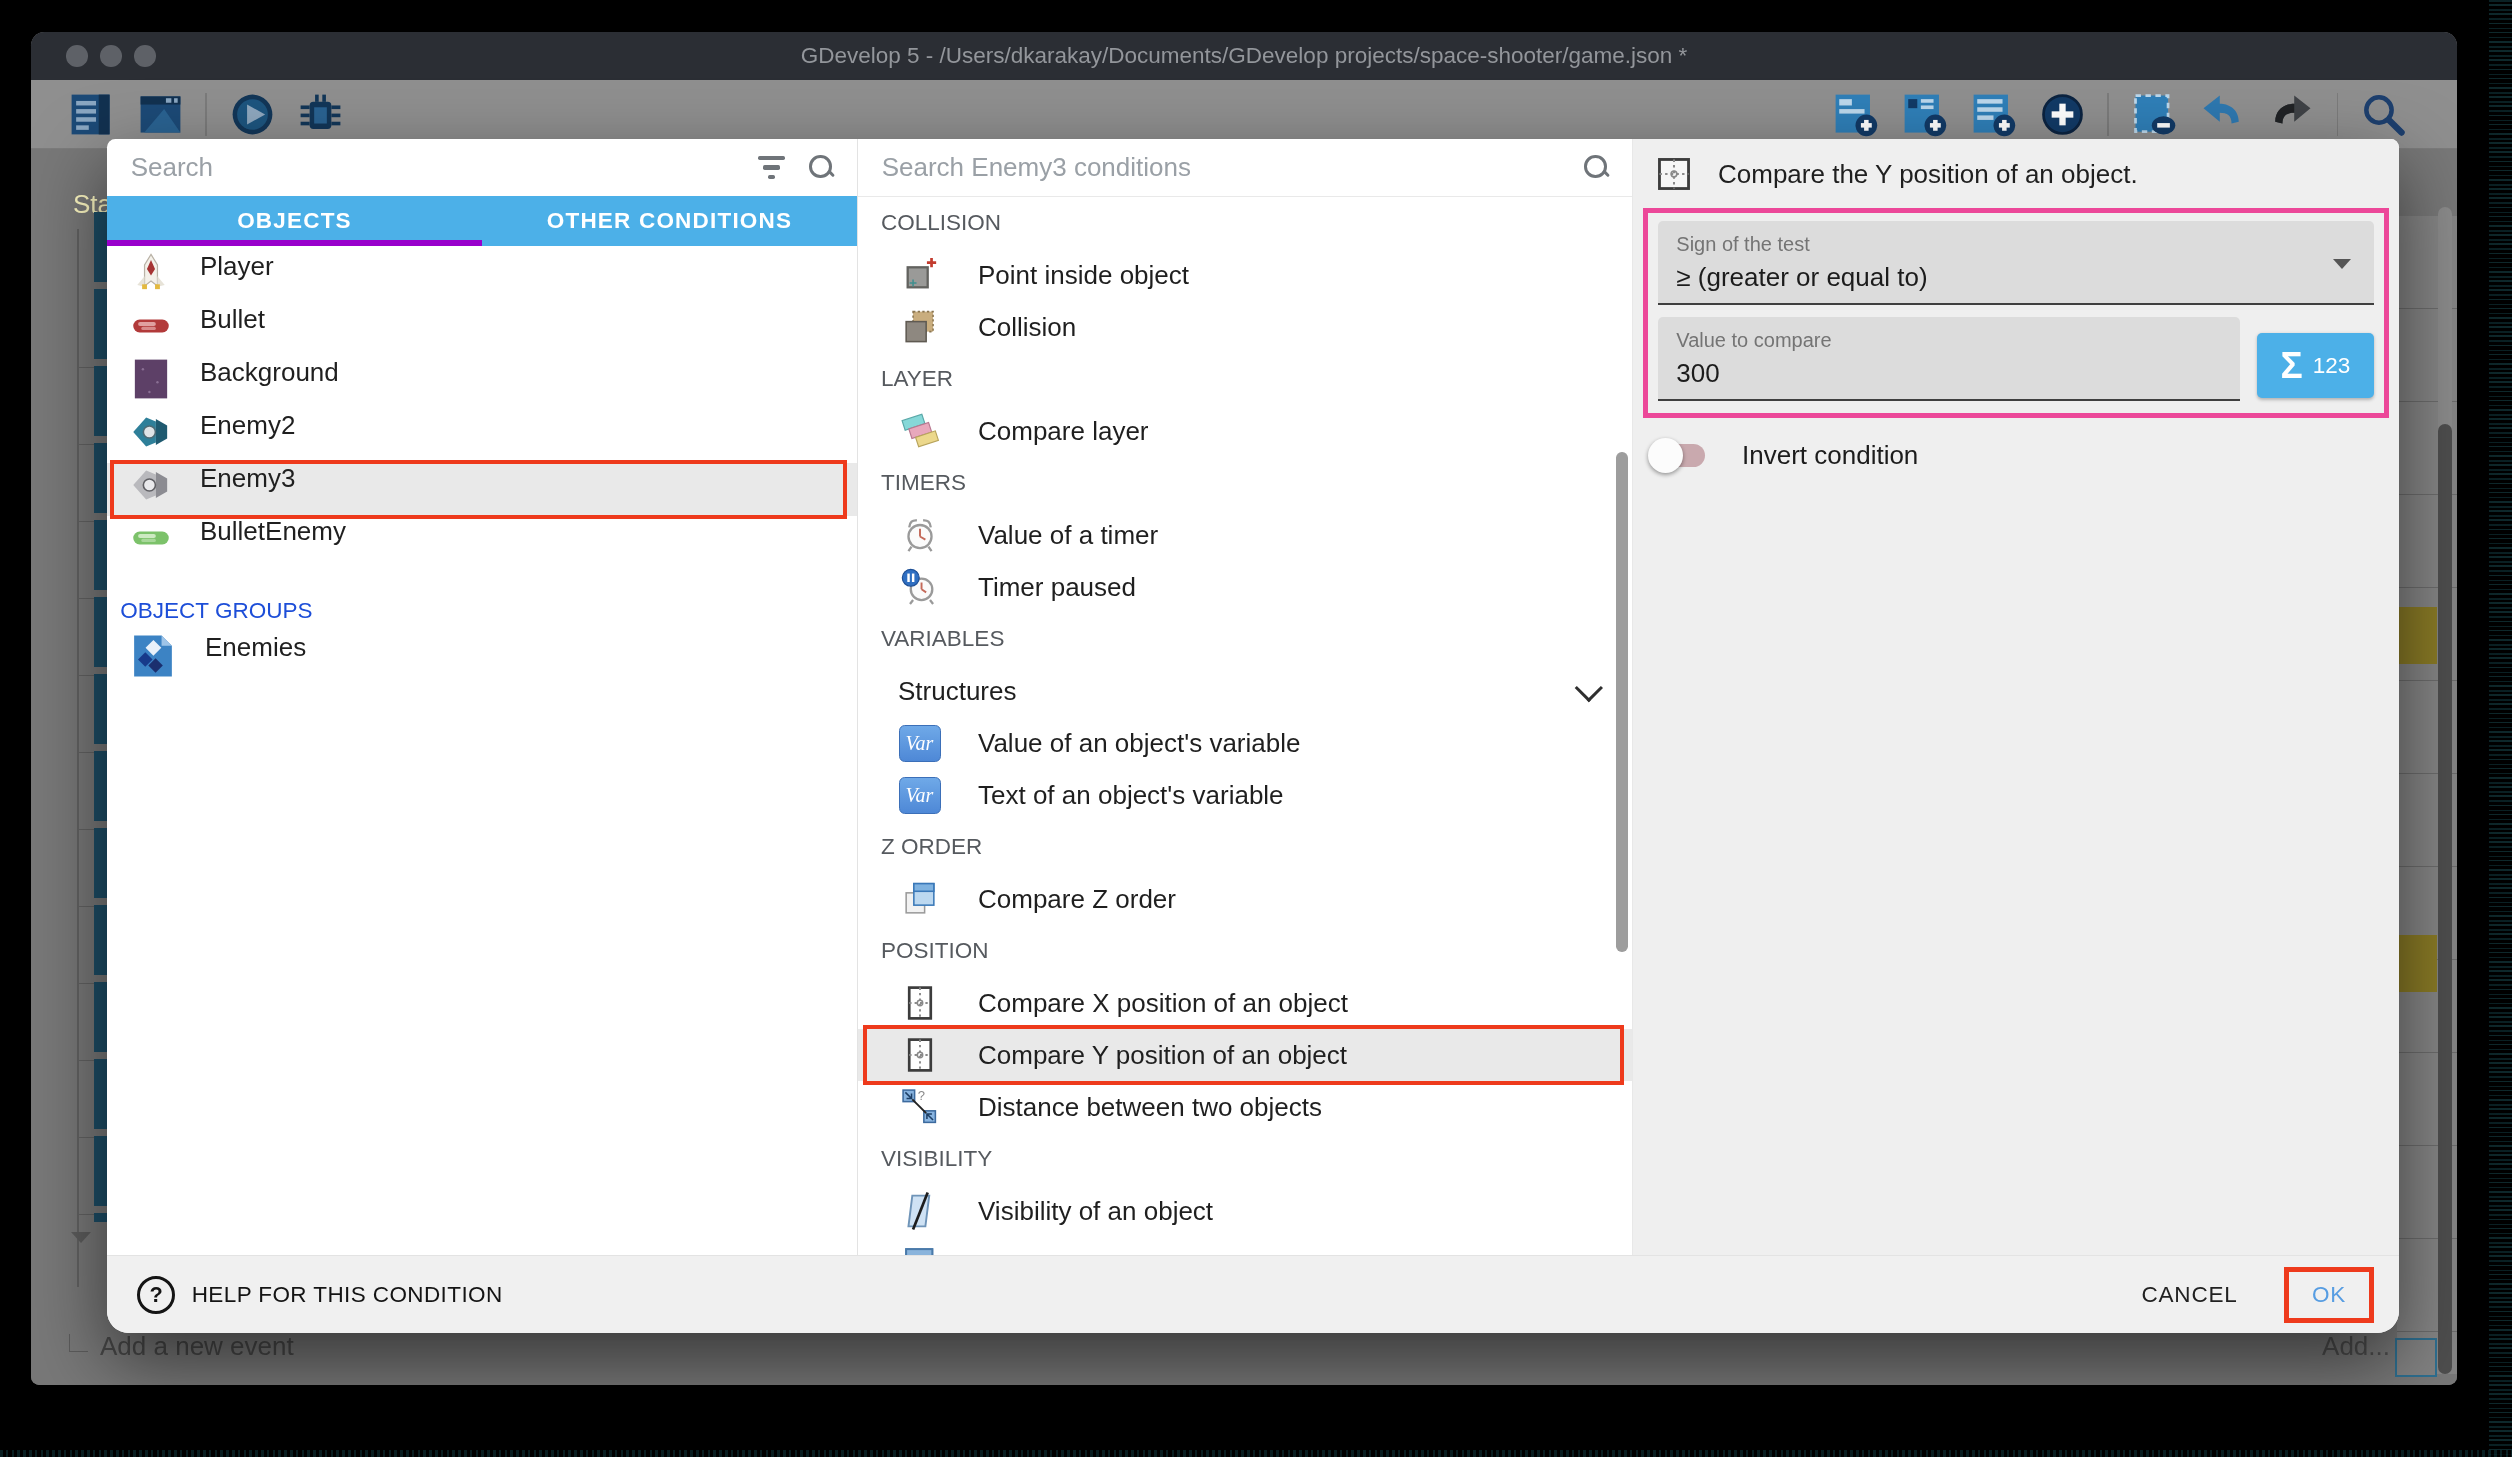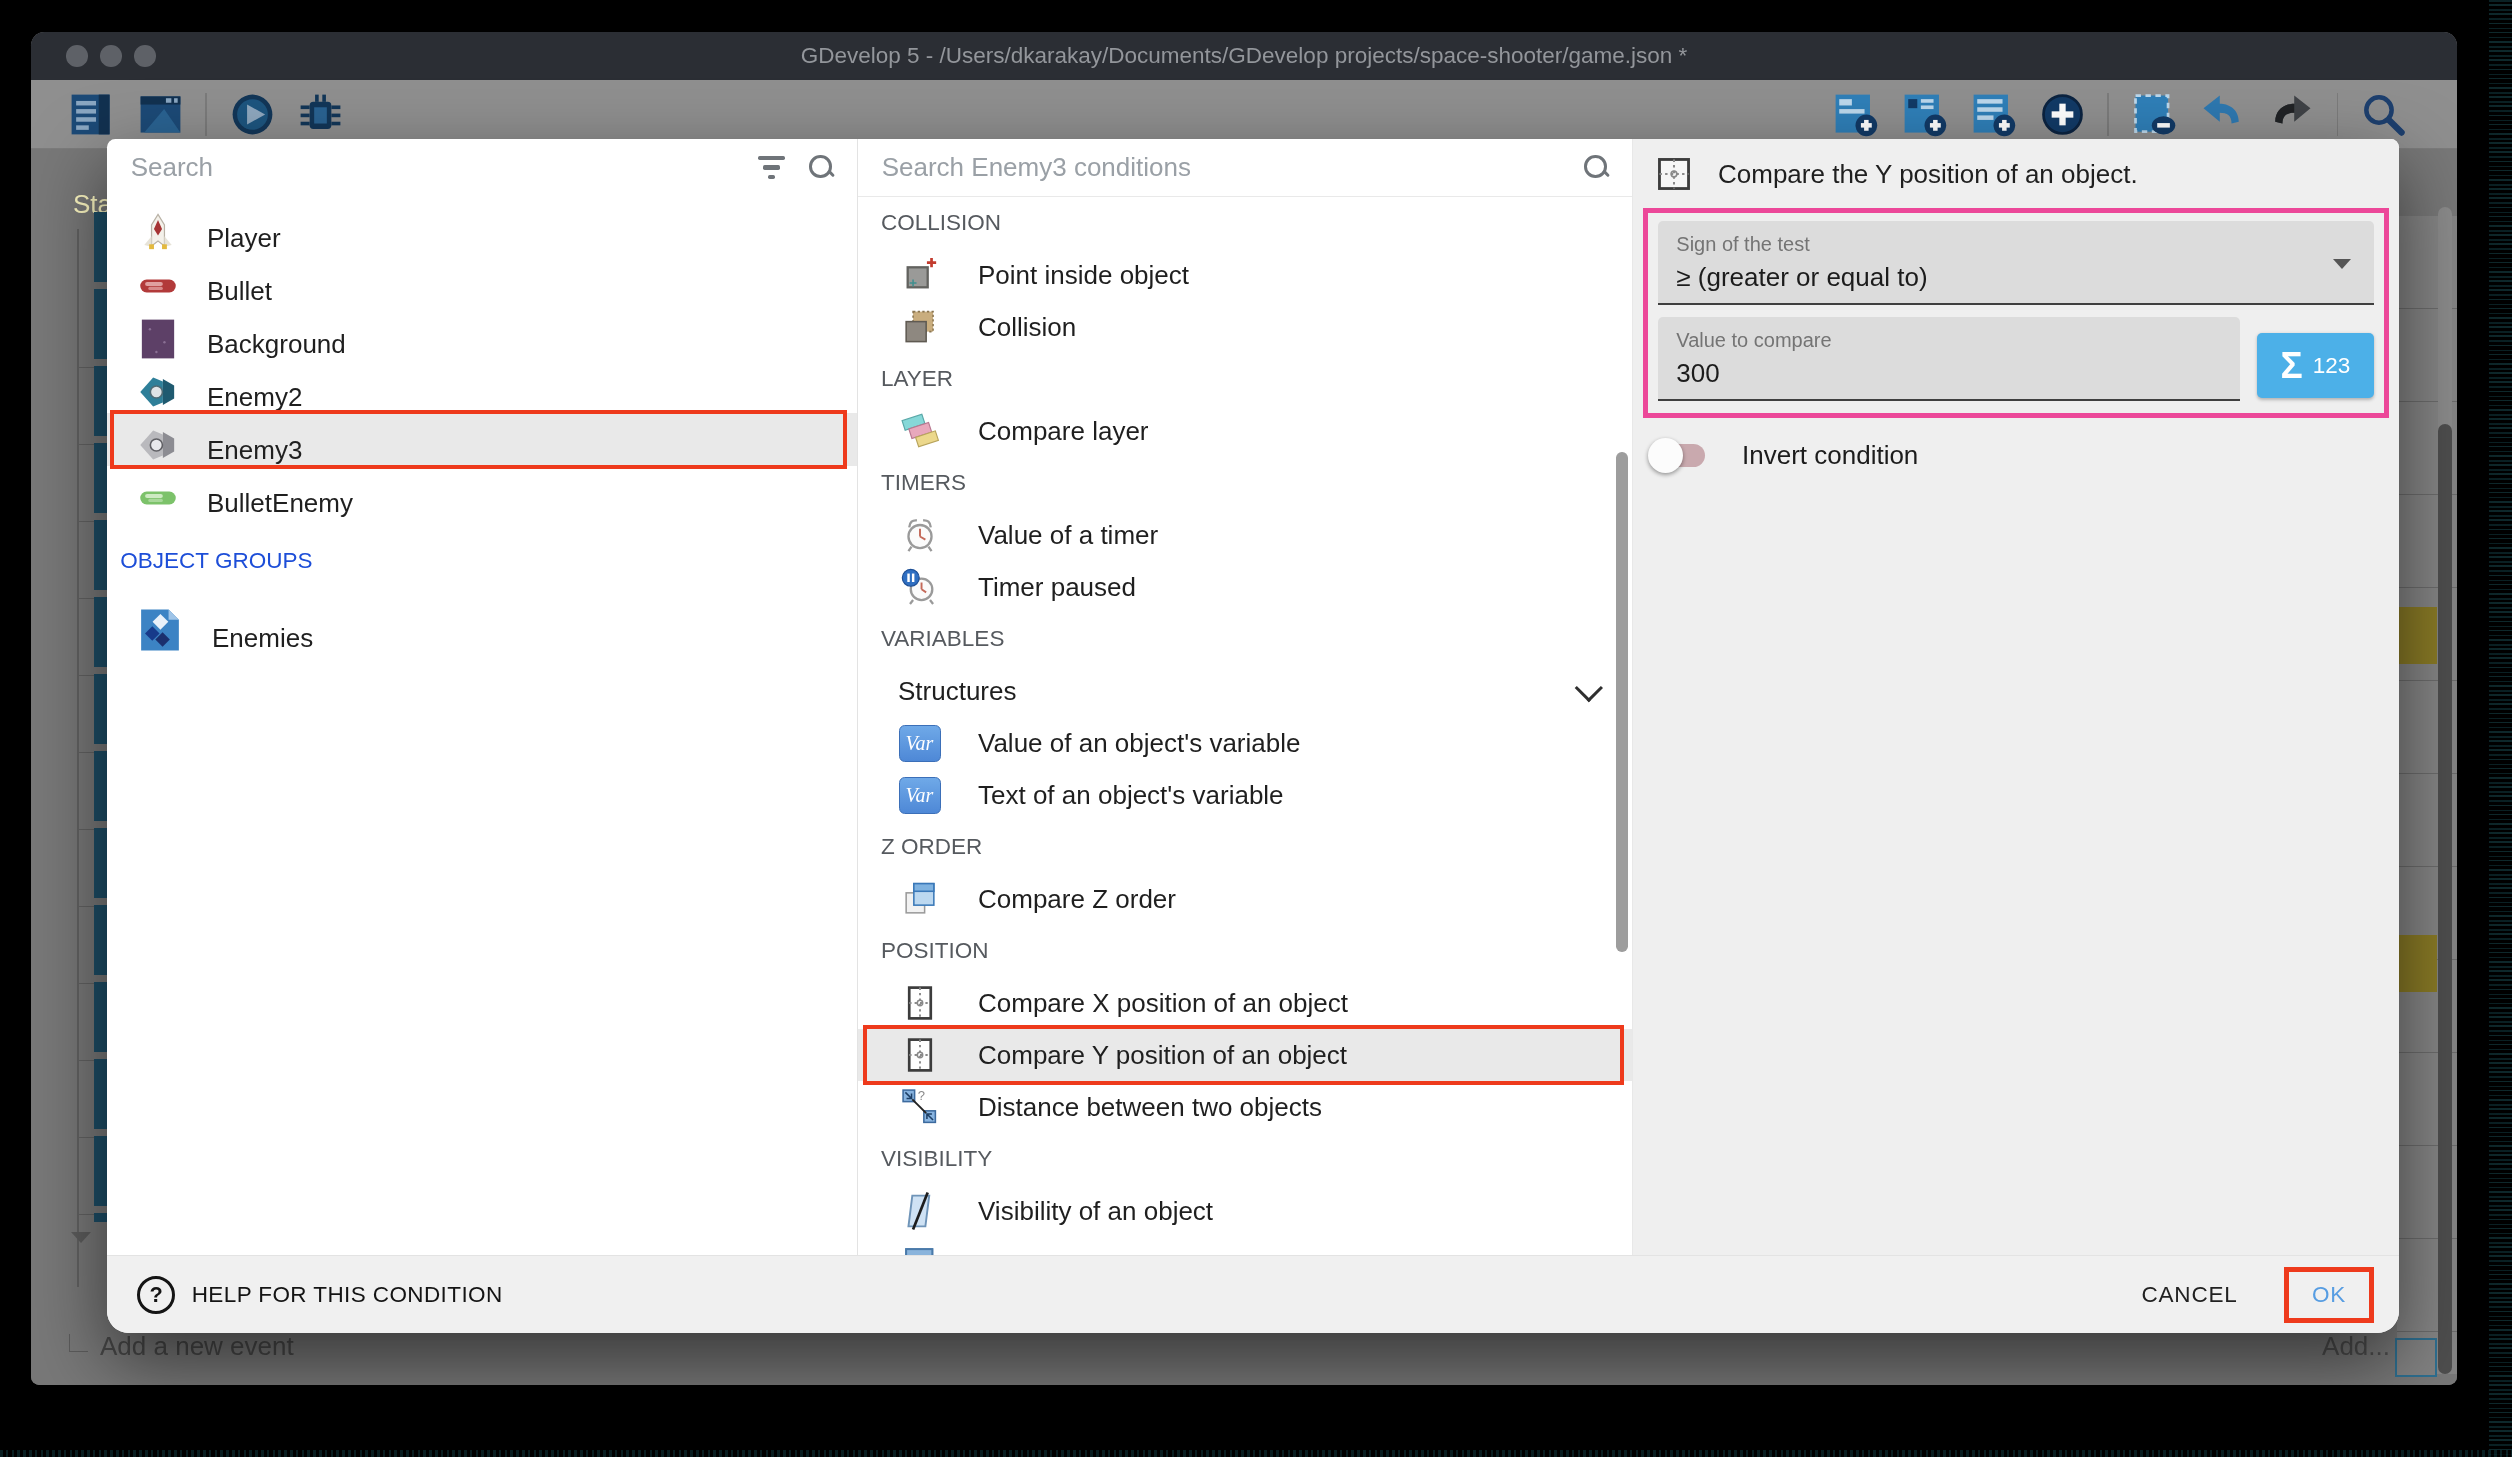--- a/index.html
+++ b/index.html
@@ -65,21 +65,21 @@
   .filter-icon i:nth-child(3){width:7.5px;}
   .mag{position:relative;width:28px;height:28px;flex:0 0 auto;}
   .mag::before{content:"";position:absolute;left:1.7px;top:1.7px;width:16.7px;height:16.7px;border:3.3px solid #6f7479;border-radius:50%;}
   .mag::after{content:"";position:absolute;left:20px;top:18.3px;width:8.3px;height:3.3px;background:#6f7479;transform:rotate(45deg);border-radius:1.7px;}
 
   .tabs{height:50px;background:#4cb0e8;display:flex;flex:0 0 auto;}
   .tab{flex:1;display:flex;align-items:center;justify-content:center;color:#fff;font-size:22.5px;font-weight:bold;letter-spacing:1.2px;position:relative;cursor:pointer;}
   .tab.active::after{content:"";position:absolute;left:0;right:0;bottom:0;height:5.8px;background:#9900cc;}
 
   .obj-list{flex:1;overflow:hidden;padding-top:5px;}
-  .obj-row{height:53px;display:flex;align-items:flex-end;padding-left:29px;position:relative;}
+  .obj-row{height:53px;display:flex;align-items:flex-start;padding-left:22px;position:relative;}
   .obj-row .icon-box{width:43px;height:43px;display:flex;align-items:center;justify-content:center;flex:0 0 auto;}
   .obj-row .lbl{margin-left:28px;font-size:26px;color:#1f1f1f;}
   .obj-row.selected{background:#e9e9e9;}
   .group-header{height:55px;display:flex;align-items:flex-end;padding:0 0 8.3px 13.3px;font-size:22.5px;color:#1d4ed8;}
   .group-row{height:72px;}
 
   .anno{position:absolute;border:4.2px solid #ee3a1c;pointer-events:none;z-index:8;}
   .anno-enemy3{left:3.3px;right:10px;top:-3.3px;bottom:-3.3px;}
   .anno-yrow{left:5px;right:8.3px;top:-4.2px;bottom:-4.2px;}
 
@@ -255,20 +255,28 @@
       <div class="panel-left">
         <div class="search-row">
           <input type="text" placeholder="Search" style="">
           <span class="filter-icon">
               <i></i>
               <i></i>
               <i></i>
             </span>
           <span class="mag"></span>
         </div>
+        <div class="tabs">
+          <div class="tab active">
+            <span>OBJECTS</span>
+          </div>
+          <div class="tab">
+            <span>OTHER CONDITIONS</span>
+          </div>
+        </div>
         <div class="obj-list">
 
           <div class="obj-row">
             <span class="icon-box">
               <svg viewBox="0 0 52 52" width="42" height="42">
                 <polygon points="26,3 34,16 34,42 26,36 18,42 18,16" fill="#f4f1ea" stroke="#b9b2a6" stroke-width="1.5"></polygon>
                 <polygon points="18,30 9,41 18,43" fill="#e7e3d8"></polygon>
                   <polygon points="34,30 43,41 34,43" fill="#e7e3d8"></polygon>
                 <polygon points="26,10 31,21 26,29 21,21" fill="#a63434"></polygon>
                 <rect x="15" y="40" width="6" height="6" fill="#e3b93f"></rect>

